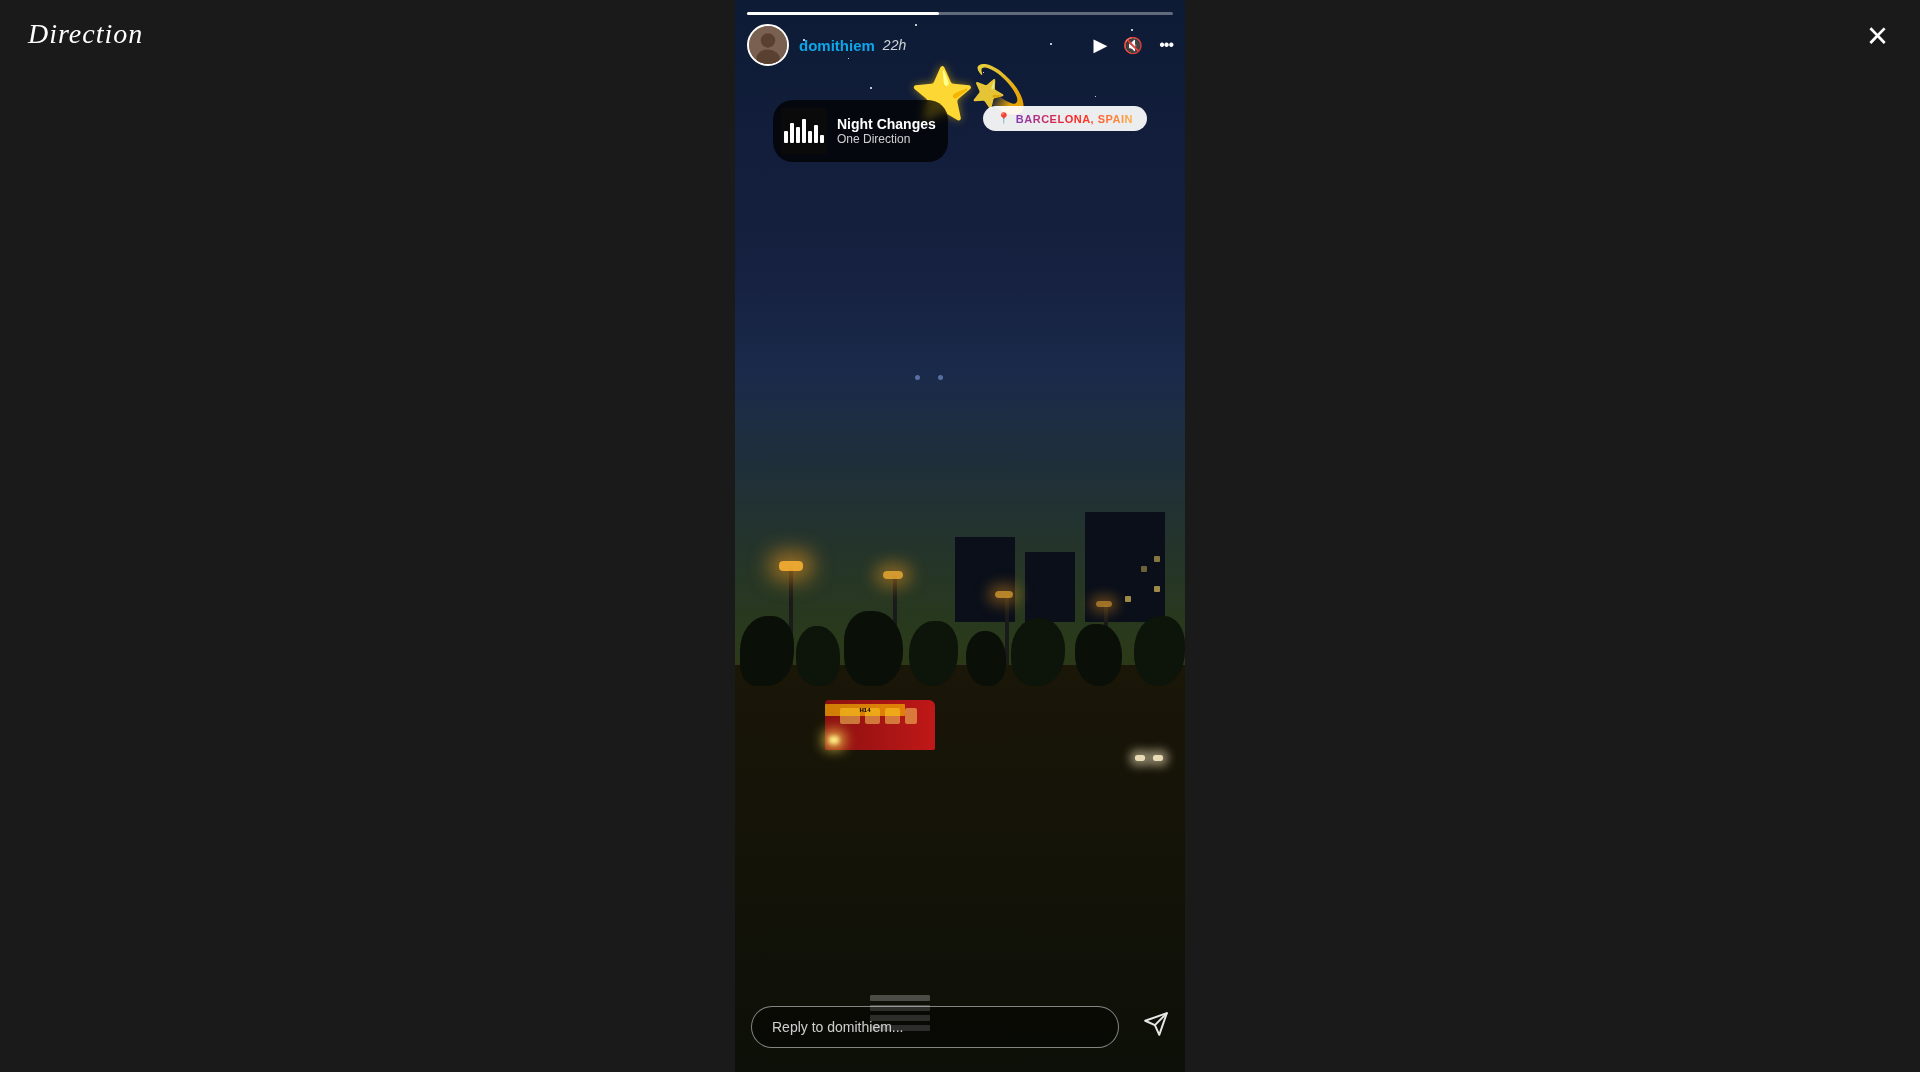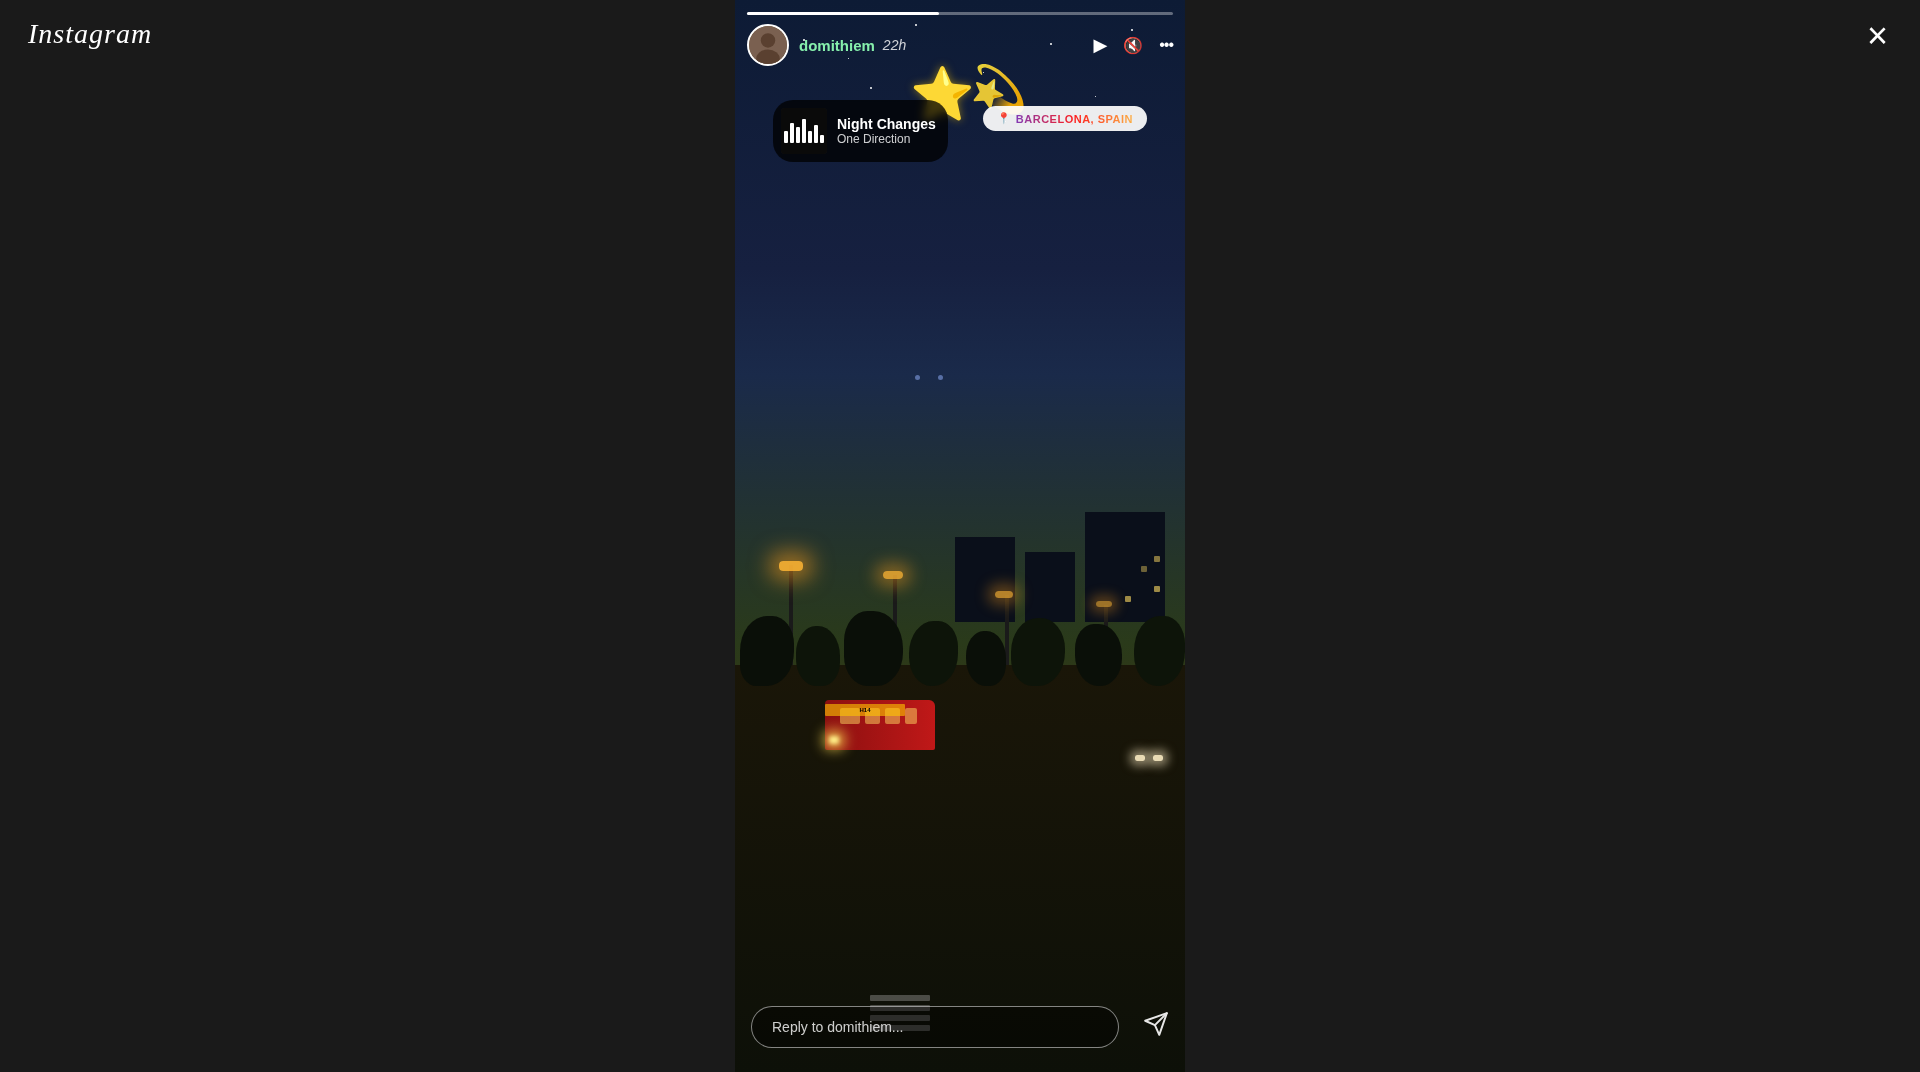--- a/index.html
+++ b/index.html
@@ -170,21 +170,21 @@
     }
 
     .user-info {
       margin-left: 10px;
       display: flex;
       align-items: center;
       gap: 8px;
     }
 
     .username {
-      color: #86efac;
+      color: #0ea5e9;
       font-size: 15px;
       font-weight: 600;
     }
 
     .time-ago {
       color: rgba(255,255,255,0.8);
       font-size: 14px;
       font-weight: 400;
       font-style: italic;
     }
@@ -345,21 +345,21 @@
     .sky-dot {
       width: 5px;
       height: 5px;
       background: rgba(150,180,255,0.5);
       border-radius: 50%;
     }
   </style>
 </head>
 <body>
 
-<div class="instagram-logo">Instagram</div>
+<div class="instagram-logo">Direction</div>
 
 <div class="close-btn">×</div>
 
 <div class="story-container">
 
   <div class="story-bg">
 
     <div class="stars">
       <div class="star" style="width:2px;height:2px;top:8%;left:15%;"></div>
       <div class="star" style="width:1px;height:1px;top:12%;left:25%;"></div>

